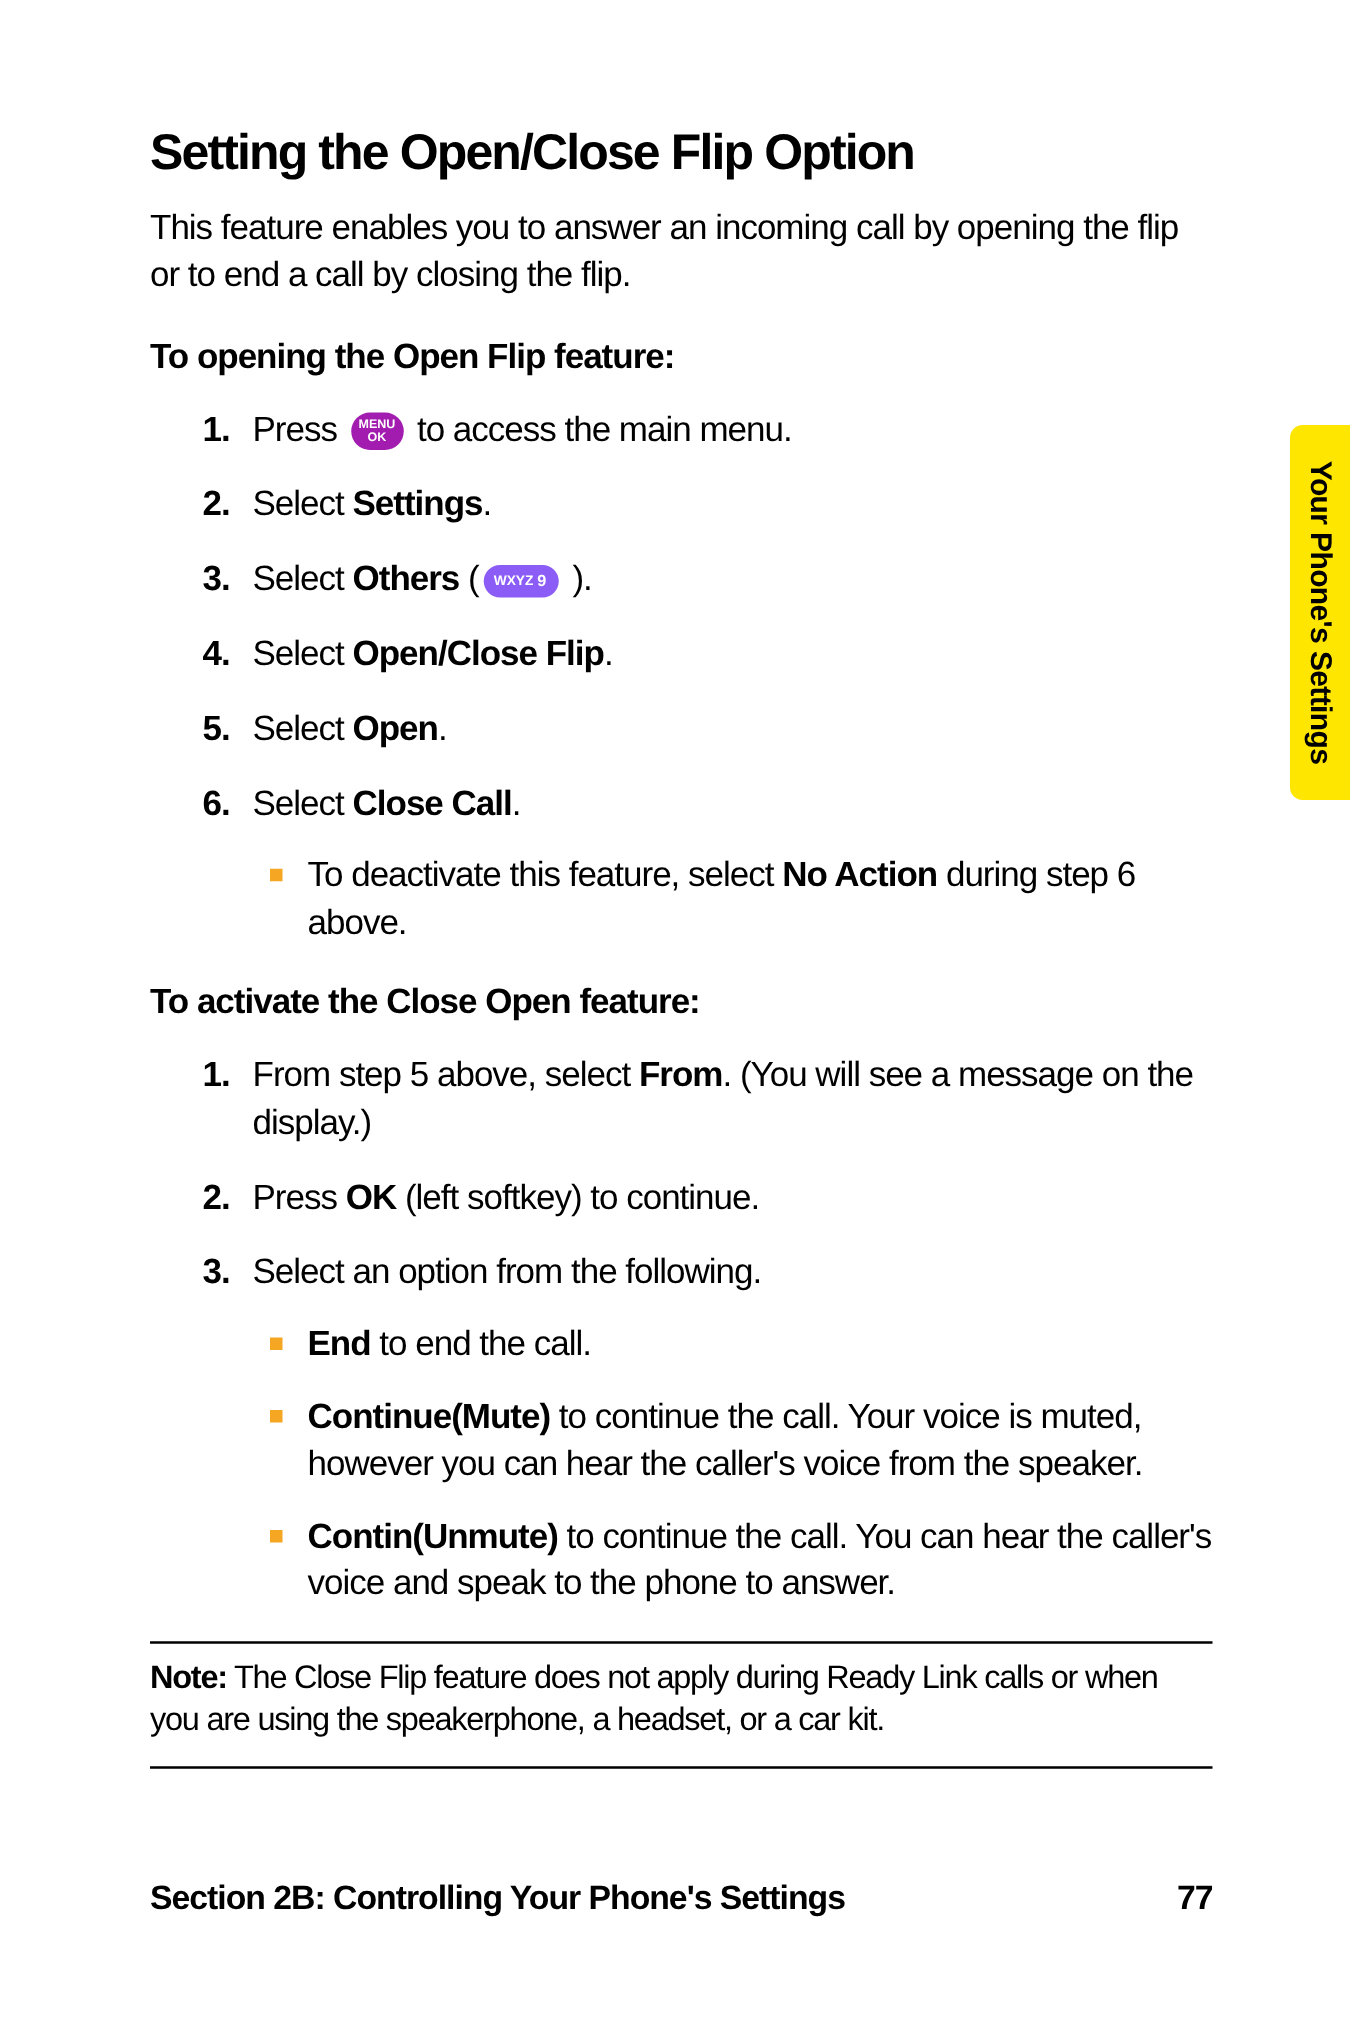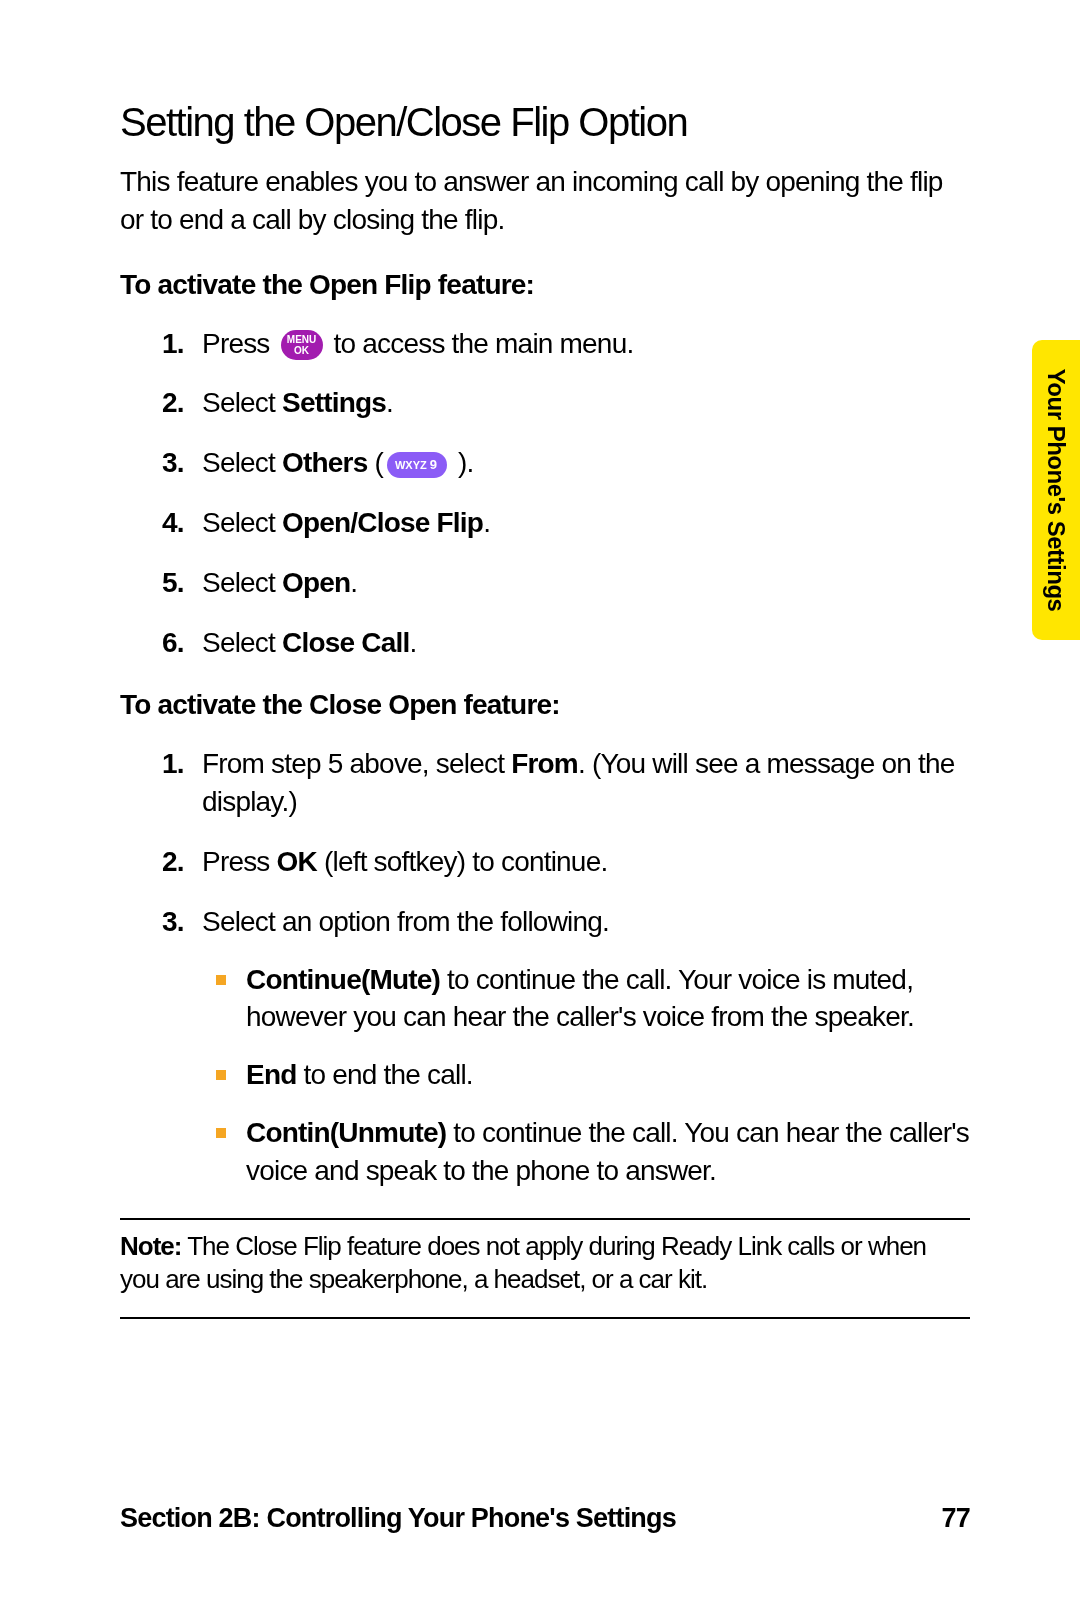--- a/index.html
+++ b/index.html
@@ -12,21 +12,21 @@
       position: relative;
       letter-spacing: -0.5px;
     }
     .page {
       padding: 100px 110px 80px 120px;
       position: relative;
       height: 100%;
     }
     h1 {
       font-size: 40px;
-      font-weight: 400;
+      font-weight: 700;
       margin-bottom: 18px;
       letter-spacing: -1.5px;
     }
     .intro {
       font-size: 28px;
       line-height: 1.35;
       margin-bottom: 30px;
       letter-spacing: -0.8px;
     }
     .subheading {
@@ -183,21 +183,21 @@
   </style>
 </head>
 <body>
 
 <div class="page">
 
   <h1>Setting the Open/Close Flip Option</h1>
 
   <p class="intro">This feature enables you to answer an incoming call by opening the flip or to end a call by closing the flip.</p>
 
-  <p class="subheading">To activate the Open Flip feature:</p>
+  <p class="subheading">To opening the Open Flip feature:</p>
 
   <ol>
     <li>
       <span class="num">1.</span>
       <span>Press </span><span class="icon-menu"><span class="icon-menu-text">MENU
 OK</span></span><span> to access the main menu.</span>
     </li>
     <li>
       <span class="num">2.</span>
       <span>Select </span><span class="b">Settings</span><span>.</span>
@@ -210,43 +210,48 @@
       <span class="num">4.</span>
       <span>Select </span><span class="b">Open/Close Flip</span><span>.</span>
     </li>
     <li>
       <span class="num">5.</span>
       <span>Select </span><span class="b">Open</span><span>.</span>
     </li>
     <li>
       <span class="num">6.</span>
       <span>Select </span><span class="b">Close Call</span><span>.</span>
+      <ul>
+        <li>
+          <span>To deactivate this feature, select </span><span class="b">No Action</span><span> during step 6 above.</span>
+        </li>
+      </ul>
     </li>
   </ol>
 
   <p class="subheading">To activate the Close Open feature:</p>
 
   <ol>
     <li>
       <span class="num">1.</span>
       <span>From step 5 above, select </span><span class="b">From</span><span>. (You will see a message on the display.)</span>
     </li>
     <li>
       <span class="num">2.</span>
       <span>Press </span><span class="b">OK</span><span> (left softkey) to continue.</span>
     </li>
     <li>
       <span class="num">3.</span>
       <span>Select an option from the following.</span>
       <ul>
         <li>
+          <span class="b">End</span><span> to end the call.</span>
+        </li>
+        <li>
           <span class="b">Continue(Mute)</span><span> to continue the call. Your voice is muted, however you can hear the caller's voice from the speaker.</span>
-        </li>
-        <li>
-          <span class="b">End</span><span> to end the call.</span>
         </li>
         <li>
           <span class="b">Contin(Unmute)</span><span> to continue the call. You can hear the caller's voice and speak to the phone to answer.</span>
         </li>
       </ul>
     </li>
   </ol>
 
   <hr class="note-sep">
   <p class="note">

